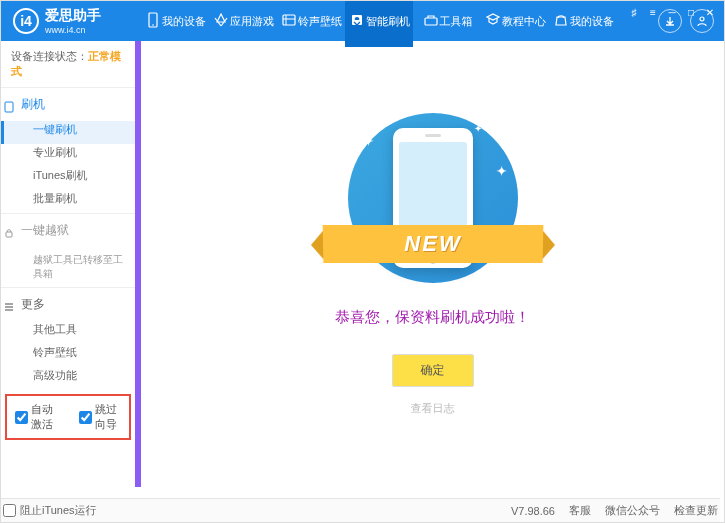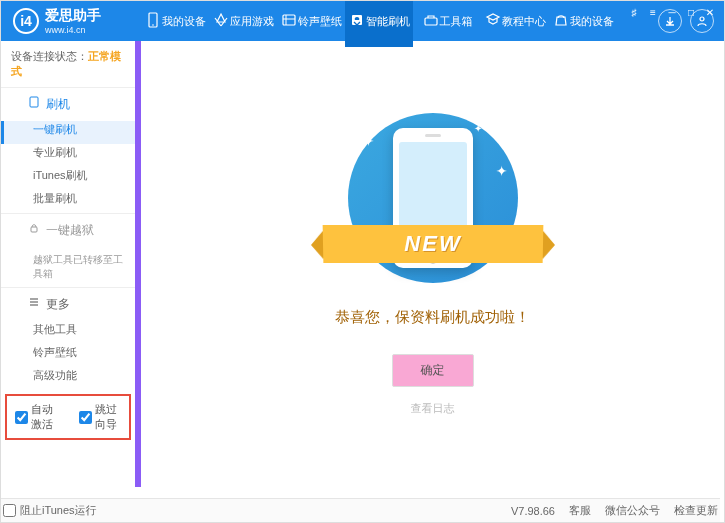--- a/index.html
+++ b/index.html
@@ -15,21 +15,21 @@
 .nav-icon{width:18px;height:18px;margin-bottom:3px;display:flex;align-items:center;justify-content:center}
 .header-right{display:flex;align-items:center;padding-right:10px;gap:8px}
 .win-controls{position:absolute;top:4px;right:6px;display:flex;gap:3px;color:#fff;font-size:10px}
 .win-btn{width:16px;height:14px;display:flex;align-items:center;justify-content:center;cursor:pointer}
 .circle-btn{width:24px;height:24px;border:1.5px solid rgba(255,255,255,0.7);border-radius:50%;display:flex;align-items:center;justify-content:center;cursor:pointer}
 .main{display:flex;height:446px}
 .sidebar{width:140px;border-right:6px solid #8b5cf6;overflow-y:auto;font-size:12px;position:relative}
 .status-bar{padding:8px 10px;font-size:11px;color:#666}
 .status-val{color:#f5a623;font-weight:bold}
 .side-section{border-top:1px solid #eee}
-.side-header{display:flex;align-items:flex-start;padding:8px 27px;color:#1d87e8;cursor:pointer;gap:6px}
+.side-header{display:flex;align-items:flex-end;padding:8px 2px;color:#1d87e8;cursor:pointer;gap:6px}
 .side-header.gray{color:#999}
 .side-item{padding:1px 10px 7px 32px;color:#666;cursor:pointer;font-size:11px}
 .side-item.active{background:#e8f2fd;color:#1d87e8;border-left:3px solid #1d87e8;padding-left:29px}
 .side-note{padding:6px 10px 6px 32px;color:#999;font-size:10px;line-height:1.4}
 .checkboxes{border:2px solid #e74c3c;margin:4px;padding:6px 8px;display:flex;gap:22px;font-size:11px;color:#555}
 .checkboxes label{display:flex;align-items:center;gap:3px;cursor:pointer}
 .checkboxes input{accent-color:#1d87e8}
 .device-info{padding:6px 10px;font-size:11px}
 .content{flex:1;display:flex;flex-direction:column;align-items:center;justify-content:center;position:relative}
 .phone-illust{position:relative;width:200px;height:180px;margin-bottom:15px}
@@ -37,22 +37,22 @@
 .phone{position:absolute;width:80px;height:140px;background:#fff;border-radius:10px;top:15px;left:60px;box-shadow:0 4px 12px rgba(0,0,0,0.2)}
 .phone-screen{position:absolute;top:14px;left:6px;right:6px;bottom:14px;background:#d4eefc;border-radius:3px}
 .phone-btn{position:absolute;bottom:4px;left:50%;transform:translateX(-50%);width:8px;height:8px;border:1px solid #ccc;border-radius:50%}
 .phone-speaker{position:absolute;top:6px;left:50%;transform:translateX(-50%);width:16px;height:3px;background:#ddd;border-radius:2px}
 .banner{position:absolute;bottom:30px;left:-10px;right:-10px;height:38px;background:#fec23e;display:flex;align-items:center;justify-content:center;transform:perspective(200px) rotateX(-2deg)}
 .banner::before,.banner::after{content:"";position:absolute;width:0;height:0;border-style:solid}
 .banner::before{left:-12px;top:6px;border-width:14px 12px 14px 0;border-color:transparent #e0a020 transparent transparent}
 .banner::after{right:-12px;top:6px;border-width:14px 0 14px 12px;border-color:transparent transparent transparent #e0a020}
 .banner-text{color:#fff;font-weight:900;font-size:22px;letter-spacing:2px;font-style:italic;text-shadow:1px 1px 0 #d4932a}
 .sparkle{position:absolute;color:#fff;font-size:14px}
-.success-msg{font-size:15px;color:#a16207;margin-bottom:27px}
-.confirm-btn{padding:7px 28px;border:1px solid #ddd;background:#f9a8d4;font-size:12px;color:#555;cursor:pointer;border-radius:2px}
+.success-msg{font-size:15px;color:#a21caf;margin-bottom:27px}
+.confirm-btn{padding:7px 28px;border:1px solid #ddd;background:#fde047;font-size:12px;color:#555;cursor:pointer;border-radius:2px}
 .log-link{margin-top:14px;font-size:11px;color:#bbb;cursor:pointer}
 .footer{position:absolute;bottom:0;left:0;right:4px;height:24px;border-top:1px solid #e5e5e5;display:flex;align-items:center;padding:0 2px;font-size:11px;color:#666;background:#fafafa}
 .footer-left{display:flex;align-items:center;gap:4px}
 .footer-right{margin-left:auto;display:flex;gap:14px;align-items:center}
 .side-icon{width:12px;height:12px;display:inline-flex;align-items:center;justify-content:center}
 </style>
 </head>
 <body>
 
 <div class="win-controls">

